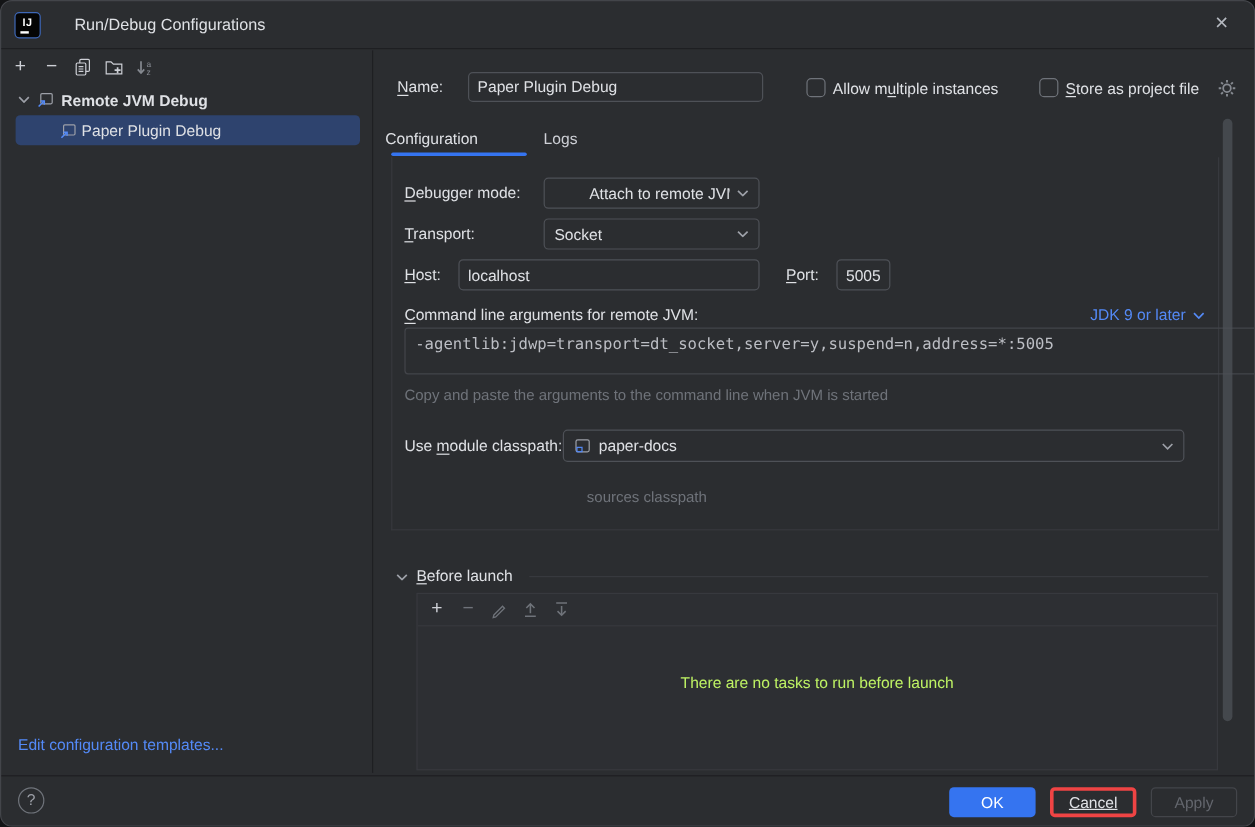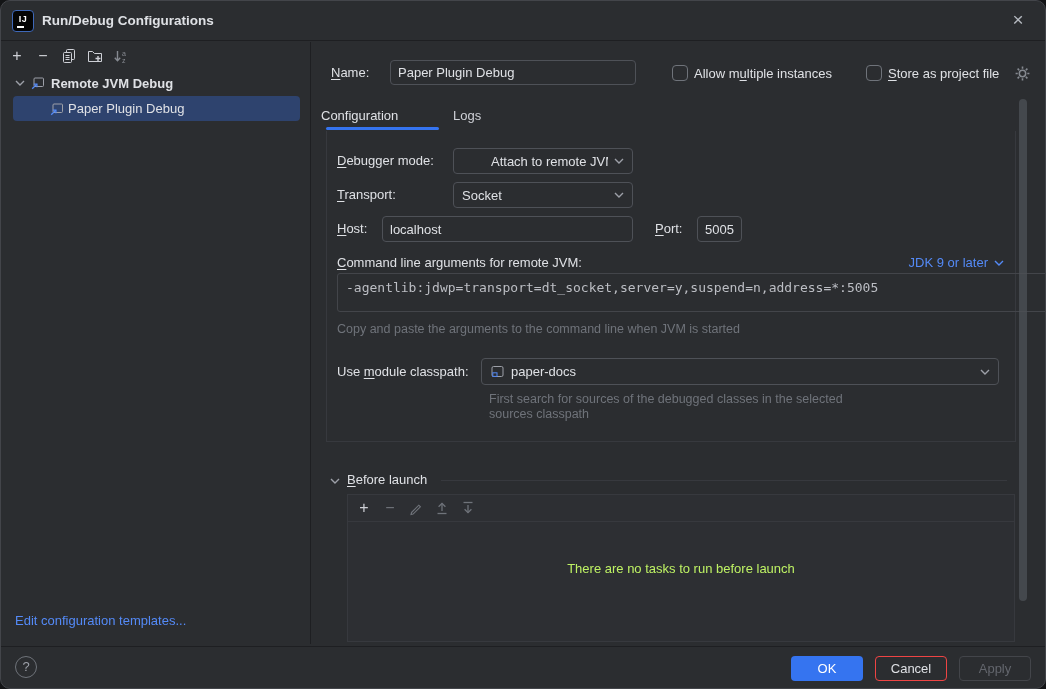--- a/index.html
+++ b/index.html
@@ -7,21 +7,21 @@
   #dialog {
     position:relative; width:1046px; height:689px; background:#2B2D30;
     border-radius:10px; overflow:hidden; color:#DFE1E5; font-size:13px;
     border:1px solid #43454A;
   }
   
   .titlebar { position:absolute; left:0; top:0; right:0; height:40px; border-bottom:1px solid #1E1F22; display:flex; align-items:center; }
   .logo { position:relative; width:22px; height:22px; margin-left:11px; background:#050505; border:1px solid #3E68B8; border-radius:4px; }
   .logo span { position:absolute; left:0; right:0; top:3px; text-align:center; font-size:9px; font-weight:bold; color:#fff; letter-spacing:.5px; }
   .logo i { position:absolute; left:4px; bottom:3px; width:7px; height:2px; background:#fff; }
-  .dlg-title { margin-left:8px; font-size:13.5px; color:#DFE1E5;font-weight:bold; }
+  .dlg-title { margin-left:28px; font-size:13.5px; color:#DFE1E5; }
   .close-btn { position:absolute; right:15px; top:8px; width:24px; height:24px; text-align:center; line-height:22px; font-size:19px; color:#B4B8BF; cursor:pointer; }
   
   .sidebar { position:absolute; left:0; top:41px; width:310px; bottom:44px; border-right:1px solid #1E1F22; }
   .side-toolbar { display:flex; gap:10px; padding:6px 0 6px 8px; align-items:center; }
   .tbtn { width:16px; height:16px; display:flex; align-items:center; justify-content:center; color:#CED0D6; font-size:16px; line-height:14px; cursor:pointer; }
   .tree-group { display:flex; align-items:center; height:26px; padding-left:14px; gap:5px; font-weight:bold; cursor:pointer; }
   .tree-leaf { display:flex; align-items:center; height:25px; margin:0 10px 0 12px; padding-left:36px; gap:3px; background:#2E436E; border-radius:4px; cursor:pointer; }
   .tree-label { color:#DFE1E5; }
   .edit-link { position:absolute; left:14px; bottom:16px; color:#548AF7; cursor:pointer; }
   
@@ -50,21 +50,21 @@
   .bl-toolbar { height:27px; border-bottom:1px solid #37393E; display:flex; align-items:center; gap:10px; padding-left:8px; }
   .bl-toolbar .tbtn.dim { color:#6F737A; }
   .bl-empty { position:absolute; left:0; right:0; top:66px; text-align:center; color:#bef264; }
   
   .scroll-thumb { position:absolute; left:1018px; top:98px; width:8px; height:502px; background:#4E5157; border-radius:4px; opacity:.75; cursor:pointer; }
   
   .footer { position:absolute; left:0; right:0; top:645px; bottom:0; border-top:1px solid #1E1F22; }
   .help-btn { position:absolute; left:14px; top:9px; width:22px; height:22px; border:1px solid #6F737A; border-radius:50%; color:#9DA0A8; text-align:center; line-height:20px; font-size:13px; cursor:pointer; }
   .btn { position:absolute; top:9px; height:25px; width:72px; border-radius:4px; font-size:13px; display:flex; align-items:center; justify-content:center; cursor:pointer; }
   .btn-ok { left:790px; background:#3574F0; color:#FFFFFF; }
-  .btn-cancel { left:874px; background:transparent; border:1px solid #ef4444; color:#DFE1E5; }
+  .btn-cancel { left:874px; background:transparent; border:3px solid #ef4444; color:#DFE1E5;text-decoration:underline; }
   .btn-apply { left:958px; background:transparent; border:1px solid #43454A; color:#63666D; }
   svg { display:block; }
 </style>
 </head>
 <body>
 
 <div id="dialog">
 
   <div class="titlebar">
     <div class="logo">
@@ -183,31 +183,30 @@
   <div class="jdk-link">
     <span>JDK 9 or later</span>
     <svg class="chev" width="10" height="6" viewBox="0 0 10 6">
         <polyline points="1,1 5,5 9,1" fill="none" stroke="#548AF7" stroke-width="1.4"></polyline>
       </svg>
   </div>
   <div class="args-box">-agentlib:jdwp=transport=dt_socket,server=y,suspend=n,address=*:5005</div>
   <div class="hint" style="left:336px; top:321px;">Copy and paste the arguments to the command line when JVM is started</div>
 
   <div class="lbl" style="left:336px; top:363px;"><span>Use </span><span class="mn">m</span><span>odule classpath:</span></div>
-  <div class="combo" style="left:480px; top:357px; width:518px; height:27px;">
+  <div class="combo" style="left:468px; top:357px; width:518px; height:27px;">
     <svg width="15" height="15" viewBox="0 0 15 15">
         <rect x="2" y="2.5" width="11" height="10" rx="1.5" fill="none" stroke="#9DA0A8"></rect>
         <rect x="2.8" y="8.8" width="4.2" height="3.6" fill="#2B2D30" stroke="#548AF7"></rect>
       </svg>
     <span class="cv">paper-docs</span>
     <svg class="chev" width="10" height="6" viewBox="0 0 10 6">
         <polyline points="1,1 5,5 9,1" fill="none" stroke="#9DA0A8" stroke-width="1.4"></polyline>
       </svg>
   </div>
-  <div class="hint" style="left:488px; top:391px;">First search for sources of the debugged classes in the selected</div>
   <div class="hint" style="left:488px; top:406px;">sources classpath</div>
 
   <svg class="bl-header-chevron" width="10" height="6" viewBox="0 0 10 6">
       <polyline points="1,1 5,5 9,1" fill="none" stroke="#9DA0A8" stroke-width="1.4"></polyline>
     </svg>
   <div class="bl-label"><span class="mn">B</span><span>efore launch</span></div>
   <div class="bl-line"></div>
 
   <div class="bl-panel">
     <div class="bl-toolbar">

